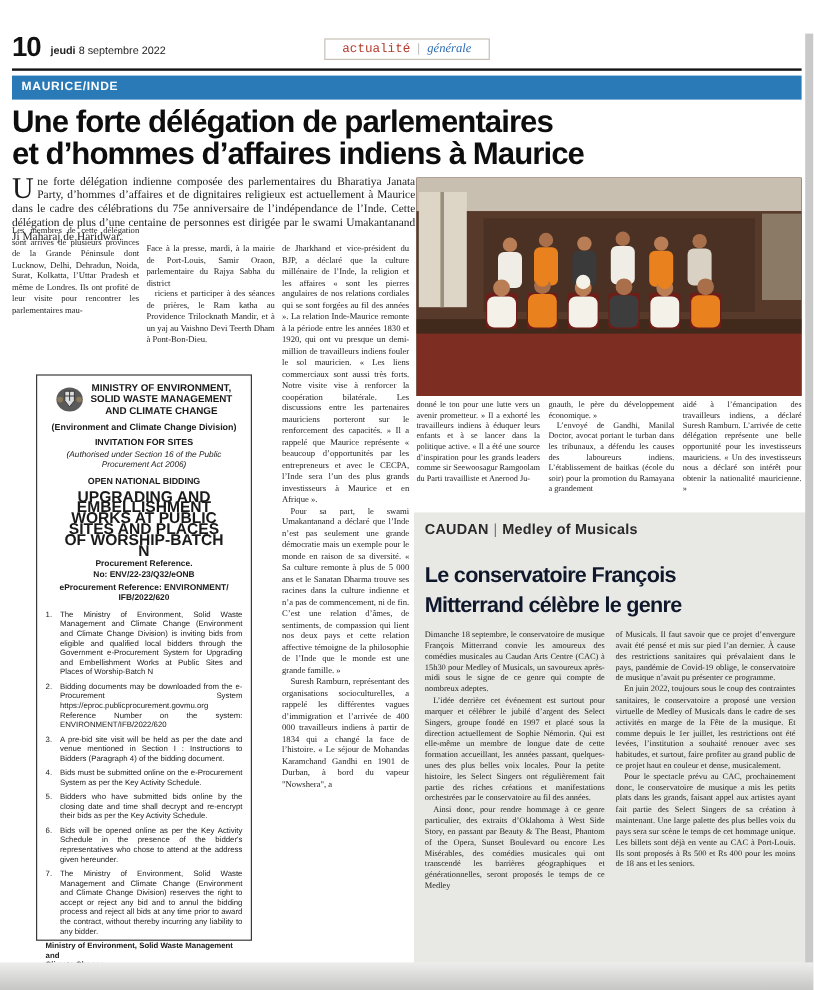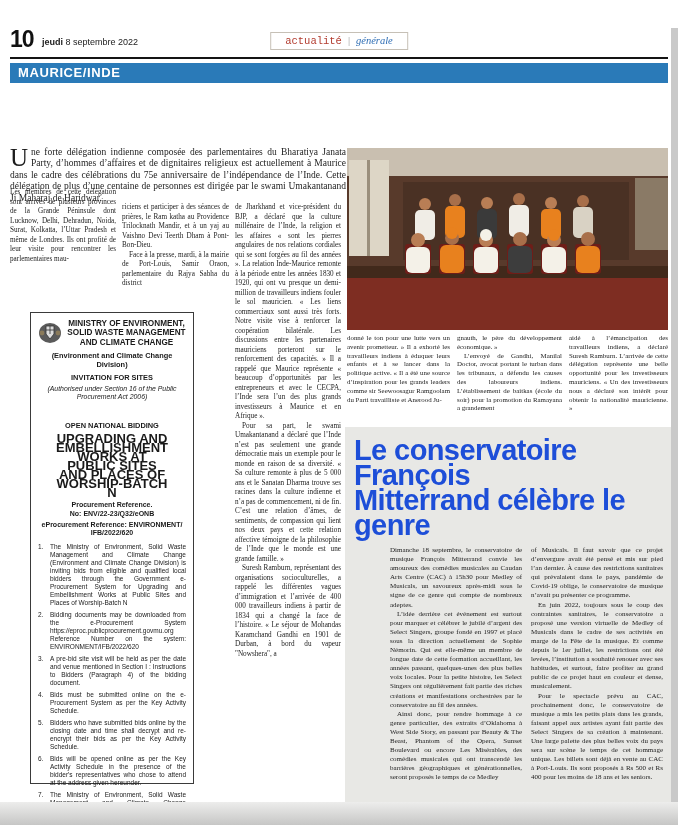--- a/index.html
+++ b/index.html
@@ -22,21 +22,21 @@
   .section-box .sec-left { color:#b23b2e;font-family:Liberation Mono, monospace; }
   .section-box .sec-div { color:#999; padding:0 6px; }
   .section-box .sec-right { color:#2e6db4; font-style:italic; }
   .brand { position:absolute; right:0; top:2px; font-weight:800; letter-spacing:-0.5px;margin-top:32px; }
   .brand .le { font-size:9px; vertical-align:8px; }
   .brand .mau { font-size:18px; }
   .mast-rule { position:absolute; left:10px; right:10px; top:57px; height:2px; background:#141414; }
   
   .kicker-bar {
     position:absolute; left:10px; right:10px; top:63px; height:20px;
-    background:#2a7ab8; color:#fff; font-weight:700; font-size:13px;
+    background:#2a7ab8; color:#fff; font-weight:700; font-size:10px;
     line-height:20px; padding-left:8px; letter-spacing:0.6px;
   }
   .headline { position:absolute; left:10px; top:88px; width:650px;
     font-size:26px; line-height:27px; font-weight:800; letter-spacing:-0.8px; color:#0d0d0d; }
   .lead {
     position:absolute; left:10px; top:147px; width:336px;
     font-family:"Liberation Serif", serif; font-size:9.5px; line-height:11.4px;
     text-align:justify; color:#1c1c1c;
   }
   .lead .dropcap { float:left; font-size:25px; line-height:21px; font-weight:400; padding-right:3px; }
@@ -49,49 +49,49 @@
   .c1 { left:10px;  top:188px; width:106px; height:106px; }
   .c2 { left:122px; top:203px; width:107px; height:112px; }
   .c3 { left:235px; top:203px; width:106px; height:600px; }
   .c4 { left:347px; top:334px; width:103px; height:91px; font-size:6.9px; line-height:8.8px; }
   .c5 { left:457px; top:334px; width:105px; height:91px; font-size:6.9px; line-height:8.8px; }
   .c6 { left:569px; top:334px; width:99px;  height:91px; font-size:6.9px; line-height:8.8px; }
   
   .photo { position:absolute; left:347px; top:148px; width:321px; height:182px; background:#5f4434; }
   
   .ad-box {
-    position:absolute; left:30px; top:312px; width:164px; height:472px;
+    position:absolute; left:30px; top:312px; width:180px; height:472px;
     border:1.4px solid #3a3a3a; background:#fff; padding:6px 7px 5px 7px;
     font-size:6.5px; color:#1a1a1a;
   }
   .ad-head { display:flex; align-items:center; justify-content:center; gap:5px; }
   .ad-title { text-align:center; font-weight:800; font-size:8.2px; line-height:9.4px; }
   .ad-center { text-align:center; }
   .ad-division { font-weight:800; font-size:7.4px; margin-top:4px; }
   .ad-invite { font-weight:800; font-size:7.4px; margin-top:4px; }
   .ad-auth { font-style:italic; font-size:6.9px; margin-top:3px; line-height:8px; }
-  .ad-onb { font-weight:800; font-size:7.4px; margin-top:20px; }
+  .ad-onb { font-weight:800; font-size:7.4px; margin-top:4px; }
   .ad-works { font-weight:800; font-size:13px; line-height:9px; margin-top:4px; padding:0 14px; }
   .ad-ref1 { font-weight:800; font-size:7px; margin-top:4px; line-height:8.4px; }
   .ad-eref { font-weight:800; font-size:7px; margin-top:3px; line-height:8.4px; }
   .ad-list { margin-top:5px; }
   .ad-item { display:flex; margin-bottom:4px; }
   .ad-item .num { width:12px; flex:none; }
   .ad-item .txt { flex:1; text-align:justify; line-height:8px; }
   .ad-footer { margin-top:4px; font-weight:800; line-height:8px; }
   .ad-lastrow { display:flex; justify-content:space-between; font-weight:800; }
   
   .caudan {
     position:absolute; left:345px; top:427px; width:327px; height:386px;
     background:#e8e8e5; padding:7px 9px 0 9px; overflow:hidden;
   }
   .caudan-kicker { font-size:12px; font-weight:700; color:#2b2b2b; letter-spacing:0.2px; }
   .caudan-kicker .kdiv { color:#777; font-weight:400; padding:0 4px; }
-  .caudan-headline { margin-top:4px; font-size:29px; line-height:25px; font-weight:800; letter-spacing:-0.6px; color:#1d4ed8; }
-  .caudan-body { display:flex; gap:9px; margin-top:8px; height:252px; overflow:hidden;margin-left:36px; }
+  .caudan-headline { margin-top:19px; font-size:18px; line-height:25px; font-weight:800; letter-spacing:-0.6px; color:#0f172a; }
+  .caudan-body { display:flex; gap:9px; margin-top:8px; height:252px; overflow:hidden; }
   .caudan-col {
     width:150px; font-family:"Liberation Serif", serif; font-size:7px;
     line-height:9.1px; text-align:justify; color:#222; overflow:hidden;
   }
   .caudan-col p + p { text-indent:7px; }
   
   .edge-right { position:absolute; right:0; top:28px; width:7px; bottom:0; background:#c9c9c9; }
   .bottom-strip { position:absolute; left:0; right:0; top:802px; height:23px;
     background:linear-gradient(#ededec, #c6c6c5); }
 </style>
@@ -109,30 +109,34 @@
     <div class="section-box">
       <span class="sec-left">actualité</span><span class="sec-div">|</span><span class="sec-right">générale</span>
     </div>
     <div class="brand">
       <span class="le">le</span><span class="mau">mauricien</span>
     </div>
   </div>
   <div class="mast-rule"></div>
 
   <div class="kicker-bar">MAURICE/INDE</div>
+  <div class="headline">
+    <div>Une forte délégation de parlementaires</div>
+    <div>et d’hommes d’affaires indiens à Maurice</div>
+  </div>
   <div class="lead">
     <span class="dropcap">U</span><span>ne forte délégation indienne composée des parlementaires du Bharatiya Janata Party, d’hommes d’affaires et de dignitaires religieux est actuellement à Maurice dans le cadre des célébrations du 75e anniversaire de l’indépendance de l’Inde. Cette délégation de plus d’une centaine de personnes est dirigée par le swami Umakantanand Ji Maharaj de Haridwar.</span>
   </div>
 
   <div class="col c1">
     <p>Les membres de cette délégation sont arrivés de plusieurs provinces de la Grande Péninsule dont Lucknow, Delhi, Dehradun, Noida, Surat, Kolkatta, l’Uttar Pradesh et même de Londres. Ils ont profité de leur visite pour rencontrer les parlementaires mau-</p>
   </div>
   <div class="col c2">
+    <p>Face à la presse, mardi, à la mairie de Port-Louis, Samir Oraon, parlementaire du Rajya Sabha du district</p>
     <p>riciens et participer à des séances de prières, le Ram katha au Providence Trilocknath Mandir, et à un yaj au Vaishno Devi Teerth Dham à Pont-Bon-Dieu.</p>
-    <p>Face à la presse, mardi, à la mairie de Port-Louis, Samir Oraon, parlementaire du Rajya Sabha du district</p>
   </div>
   <div class="col c3">
     <p>de Jharkhand et vice-président du BJP, a déclaré que la culture millénaire de l’Inde, la religion et les affaires « sont les pierres angulaires de nos relations cordiales qui se sont forgées au fil des années ». La relation Inde-Maurice remonte à la période entre les années 1830 et 1920, qui ont vu presque un demi-million de travailleurs indiens fouler le sol mauricien. « Les liens commerciaux sont aussi très forts. Notre visite vise à renforcer la coopération bilatérale. Les discussions entre les partenaires mauriciens porteront sur le renforcement des capacités. » Il a rappelé que Maurice représente « beaucoup d’opportunités par les entrepreneurs et avec le CECPA, l’Inde sera l’un des plus grands investisseurs à Maurice et en Afrique ».</p>
     <p>Pour sa part, le swami Umakantanand a déclaré que l’Inde n’est pas seulement une grande démocratie mais un exemple pour le monde en raison de sa diversité. « Sa culture remonte à plus de 5 000 ans et le Sanatan Dharma trouve ses racines dans la culture indienne et n’a pas de commencement, ni de fin. C’est une relation d’âmes, de sentiments, de compassion qui lient nos deux pays et cette relation affective témoigne de la philosophie de l’Inde que le monde est une grande famille. »</p>
     <p>Suresh Ramburn, représentant des organisations socioculturelles, a rappelé les différentes vagues d’immigration et l’arrivée de 400 000 travailleurs indiens à partir de 1834 qui a changé la face de l’histoire. « Le séjour de Mohandas Karamchand Gandhi en 1901 de Durban, à bord du vapeur "Nowshera", a</p>
   </div>
   <div class="col c4">
     <p>donné le ton pour une lutte vers un avenir prometteur. » Il a exhorté les travailleurs indiens à éduquer leurs enfants et à se lancer dans la politique active. « Il a été une source d’inspiration pour les grands leaders comme sir Seewoosagur Ramgoolam du Parti travailliste et Anerood Ju-</p>
   </div>
   <div class="col c5">
@@ -263,20 +267,23 @@
       <div>Republic of Mauritius</div>
       <div>Tel No. +230 2036200</div>
       <div class="ad-lastrow">
         <span>Fax No. +230 2129407</span>
         <span>05 September 2022</span>
       </div>
     </div>
   </div>
 
   <div class="caudan">
+    <div class="caudan-kicker">
+      <span>CAUDAN</span><span class="kdiv">|</span><span>Medley of Musicals</span>
+    </div>
     <div class="caudan-headline">
       <div>Le conservatoire François</div>
       <div>Mitterrand célèbre le genre</div>
     </div>
     <div class="caudan-body">
       <div class="caudan-col">
         <p>Dimanche 18 septembre, le conservatoire de musique François Mitterrand convie les amoureux des comédies musicales au Caudan Arts Centre (CAC) à 15h30 pour Medley of Musicals, un savoureux après-midi sous le signe de ce genre qui compte de nombreux adeptes.</p>
         <p>L’idée derrière cet événement est surtout pour marquer et célébrer le jubilé d’argent des Select Singers, groupe fondé en 1997 et placé sous la direction actuellement de Sophie Némorin. Qui est elle-même un membre de longue date de cette formation accueillant, les années passant, quelques-unes des plus belles voix locales. Pour la petite histoire, les Select Singers ont régulièrement fait partie des riches créations et manifestations orchestrées par le conservatoire au fil des années.</p>
         <p>Ainsi donc, pour rendre hommage à ce genre particulier, des extraits d’Oklahoma à West Side Story, en passant par Beauty &amp; The Beast, Phantom of the Opera, Sunset Boulevard ou encore Les Misérables, des comédies musicales qui ont transcendé les barrières géographiques et générationnelles, seront proposés le temps de ce Medley</p>
       </div>

